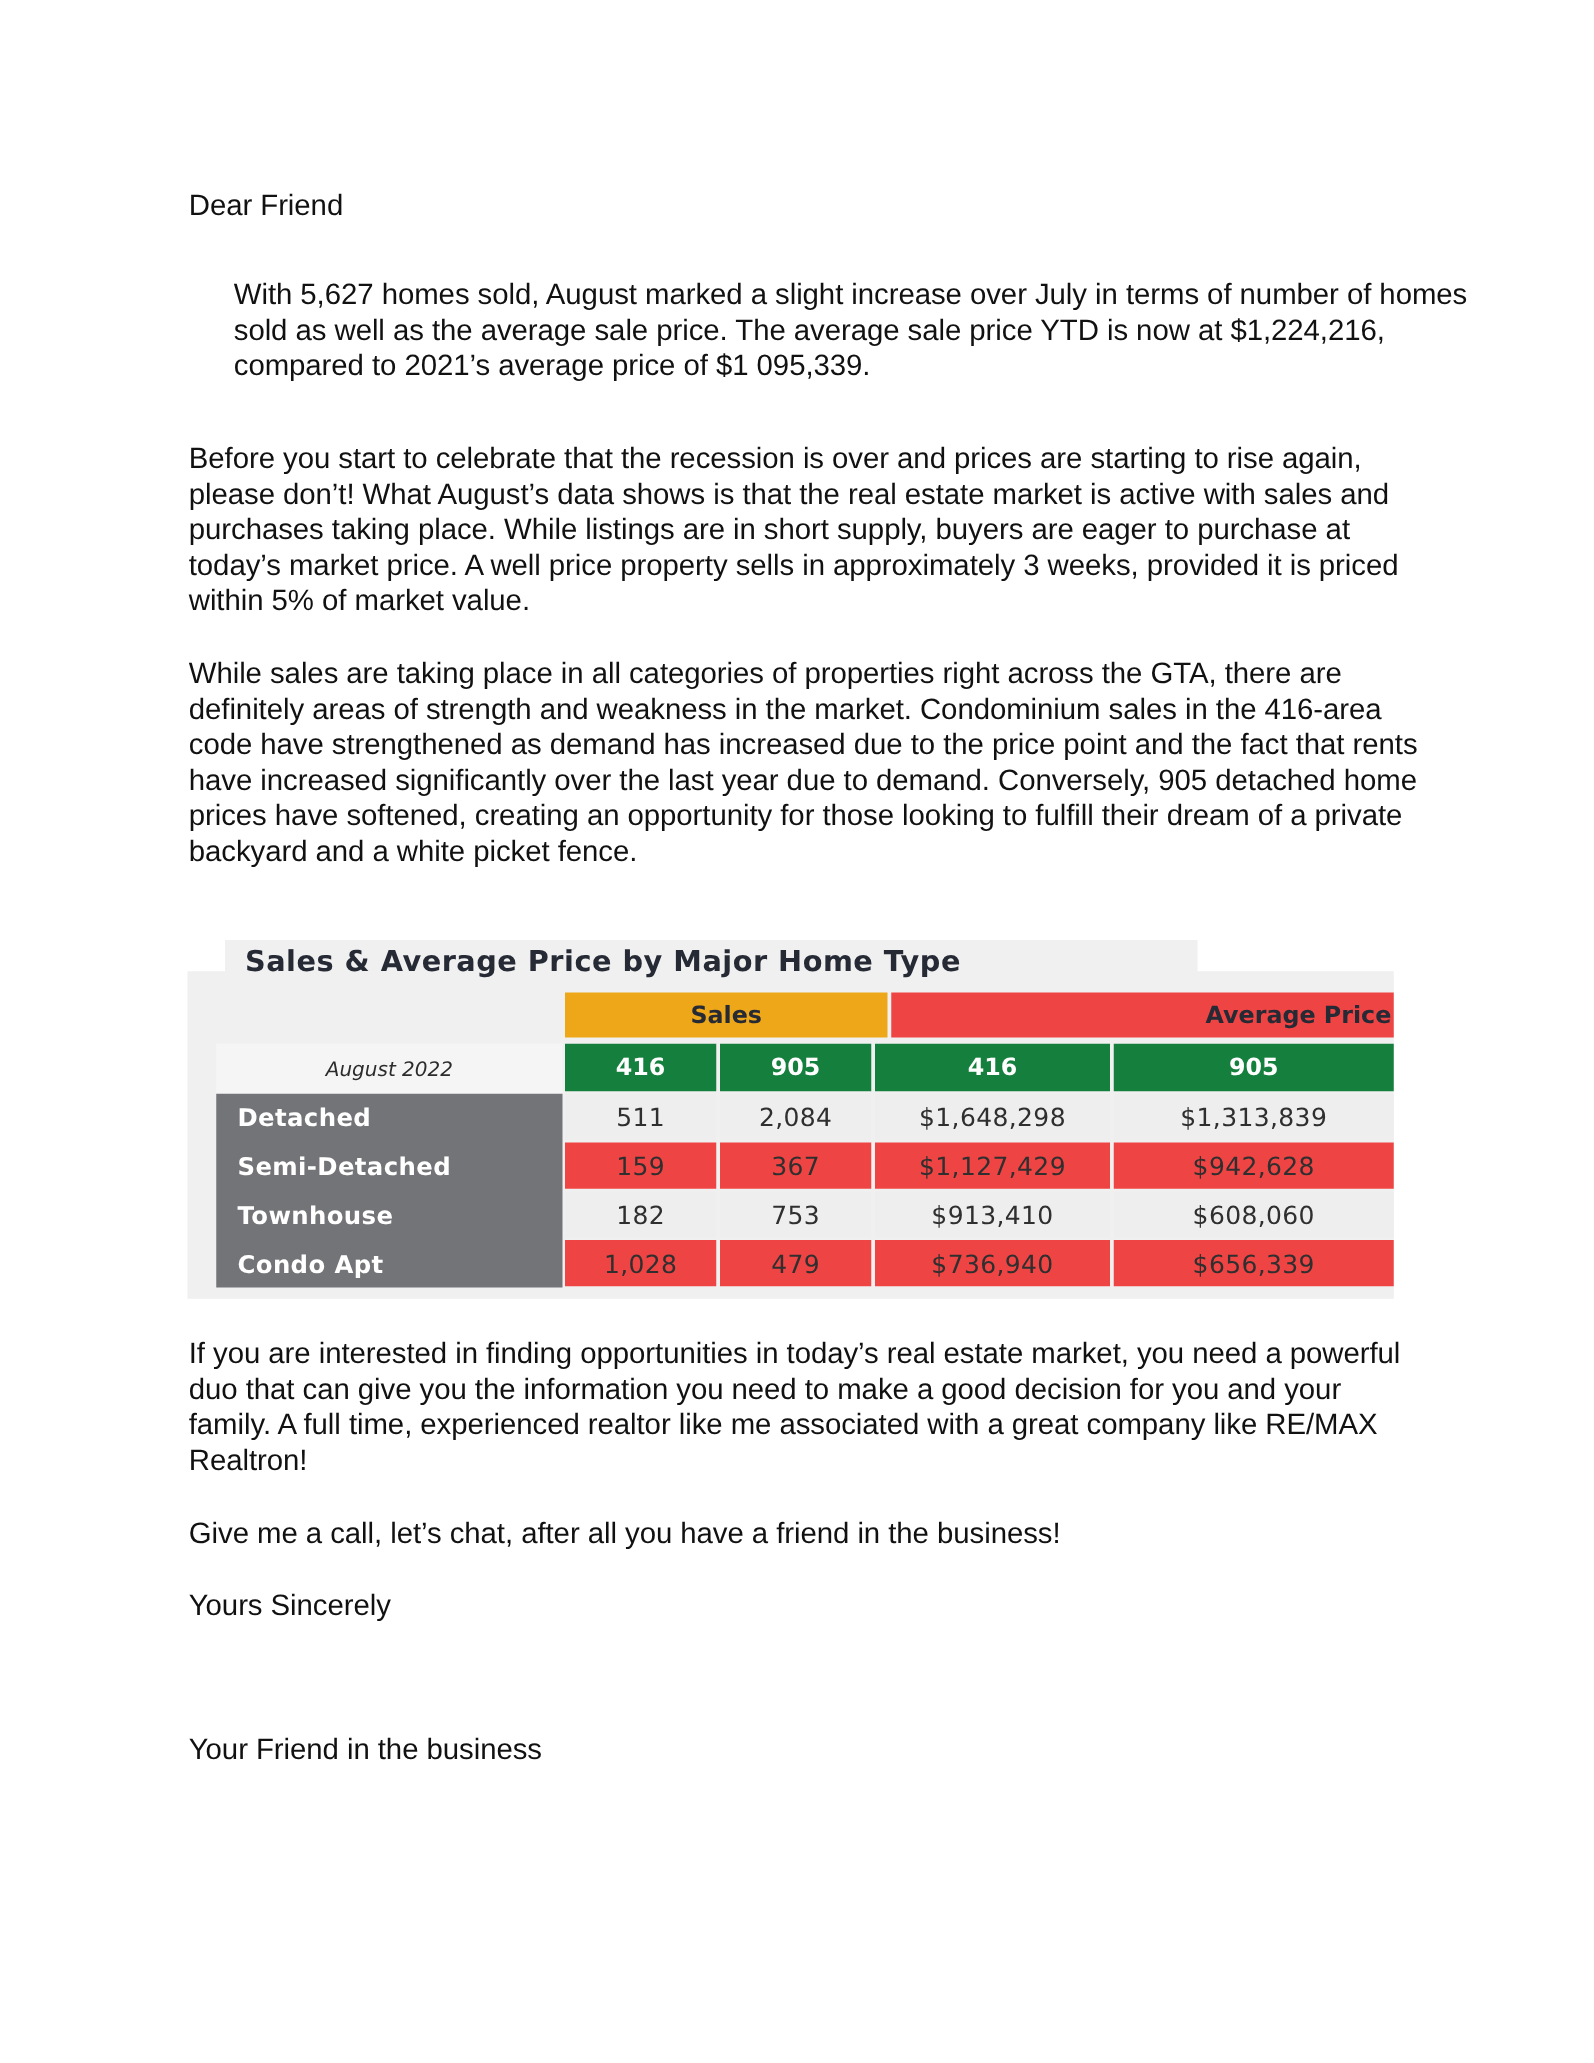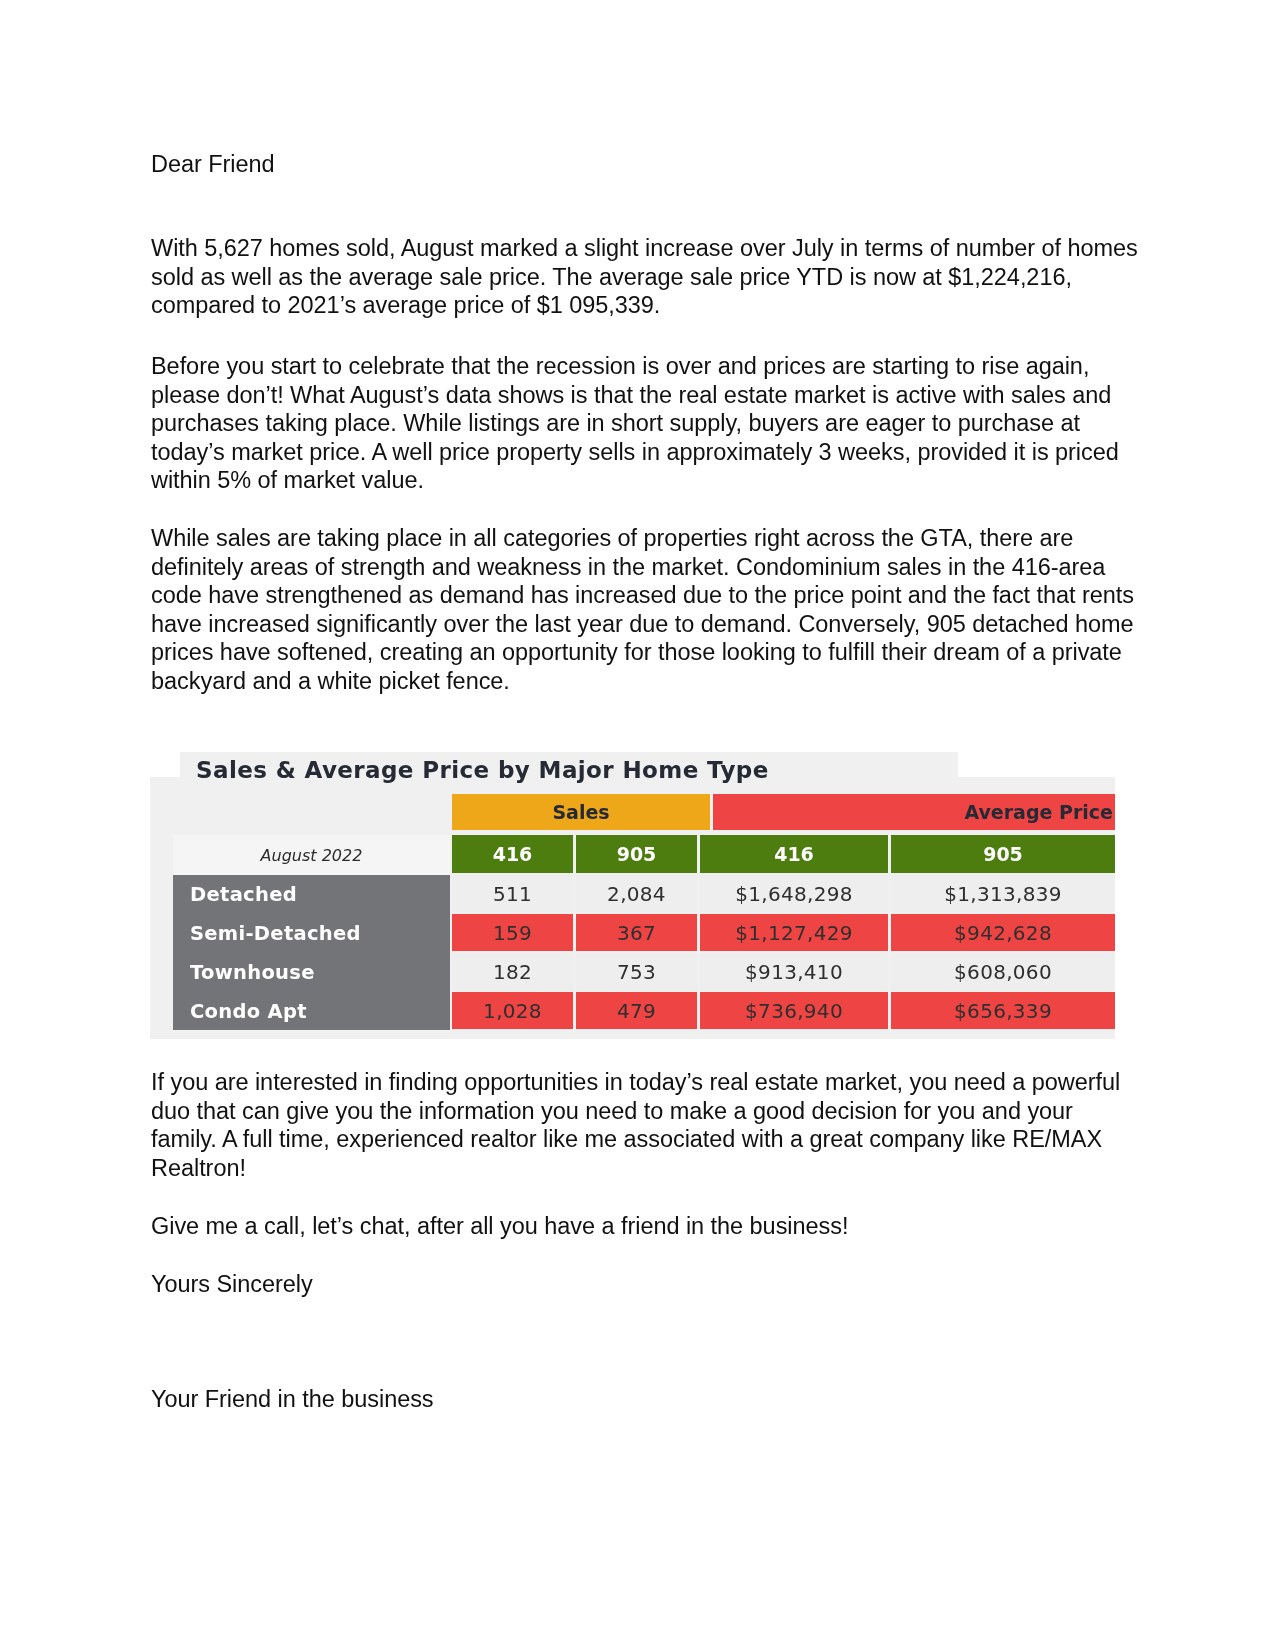--- a/index.html
+++ b/index.html
@@ -7,21 +7,21 @@
     .page {
       position: absolute; left: 0; top: 0; width: 1275px; height: 1650px;
       font-family: "Liberation Sans", sans-serif; color: #111111;
     }
     .para {
       position: absolute; left: 151px; width: 990px;
       font-size: 23.5px; line-height: 28.5px; margin: 0;
       letter-spacing: -0.05px;
     }
     #salutation { top: 150px; }
-    #p1 { top: 234px; }
+    #p1 { top: 221px; margin-left: 36px; }
     #p2 { top: 352px; }
     #p3 { top: 524px; }
     #p4 { top: 1068px; }
     #p5 { top: 1212px; }
     #closing { top: 1270px; }
     #signature { top: 1385px; }
 
     
     .fig {
       position: absolute; left: 150px; top: 752px; width: 965px; height: 290px;
@@ -47,21 +47,21 @@
       background: #ef4444; display: flex; align-items: center; justify-content: flex-end;
       padding-right: 2px; box-sizing: border-box;
       font-family: "DejaVu Sans", sans-serif; font-weight: bold; font-size: 19px; color: #262a35;
     }
     .period {
       position: absolute; left: 23px; top: 83px; width: 277px; height: 40px;
       background: #f5f5f5; display: flex; align-items: center; justify-content: center;
       font-family: "DejaVu Sans", sans-serif; font-style: italic; font-size: 16px; color: #2c2c2c;
     }
     .colhdr {
-      position: absolute; top: 83px; height: 38px; background: #4d7c0f; color: #ffffff;
+      position: absolute; top: 83px; height: 38px; background: #15803d; color: #ffffff;
       display: flex; align-items: center; justify-content: center;
       font-family: "DejaVu Sans", sans-serif; font-weight: bold; font-size: 19px;
     }
     .rowlbl-bg {
       position: absolute; left: 23px; top: 123px; width: 277px; height: 155px; background: #737477;
     }
     .rowlbl {
       position: absolute; left: 40px; height: 38px; display: flex; align-items: center;
       font-family: "DejaVu Sans", sans-serif; font-weight: bold; font-size: 19.5px; color: #ffffff;
       letter-spacing: 0.3px; white-space: nowrap;

